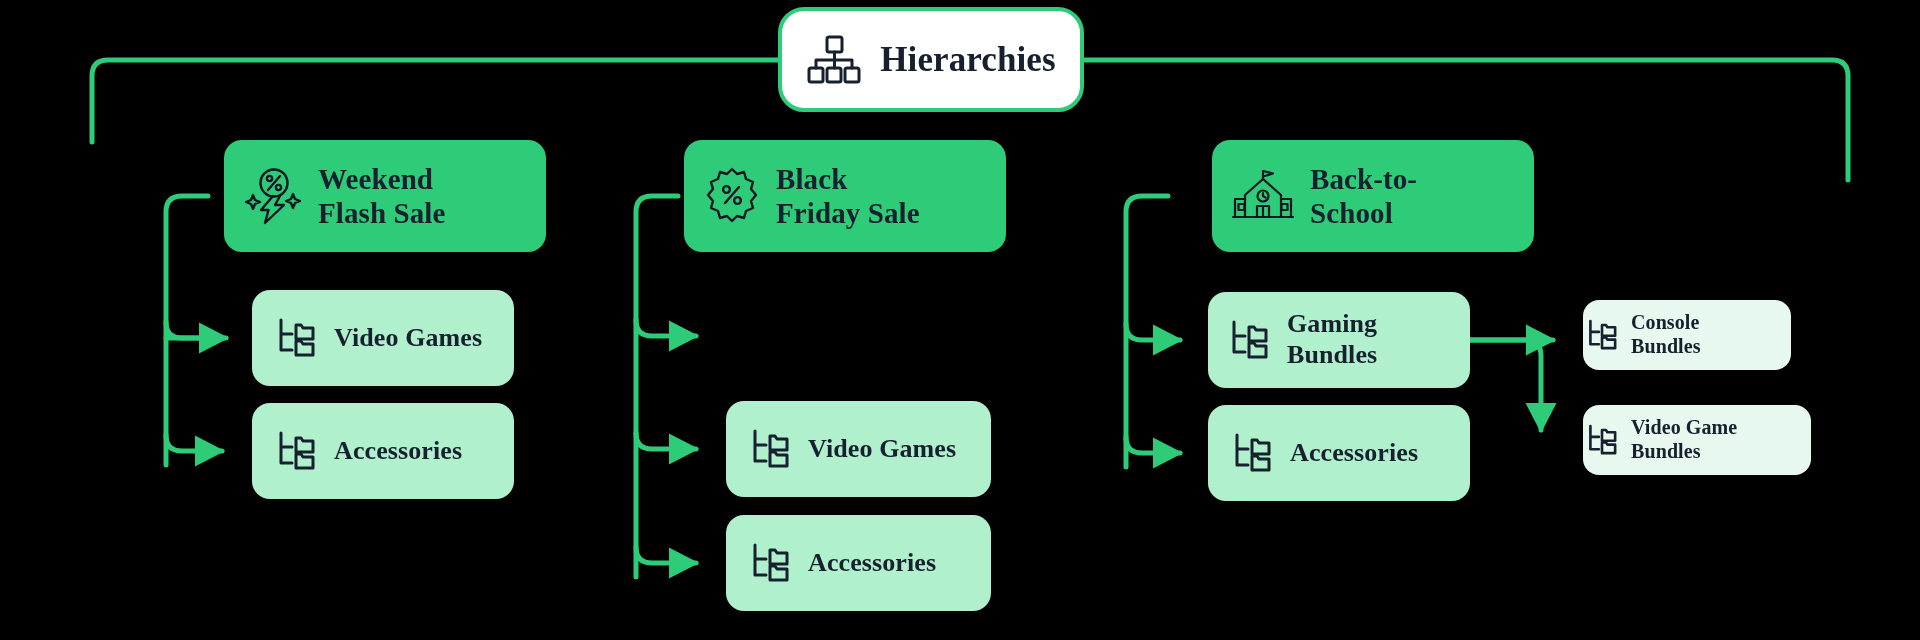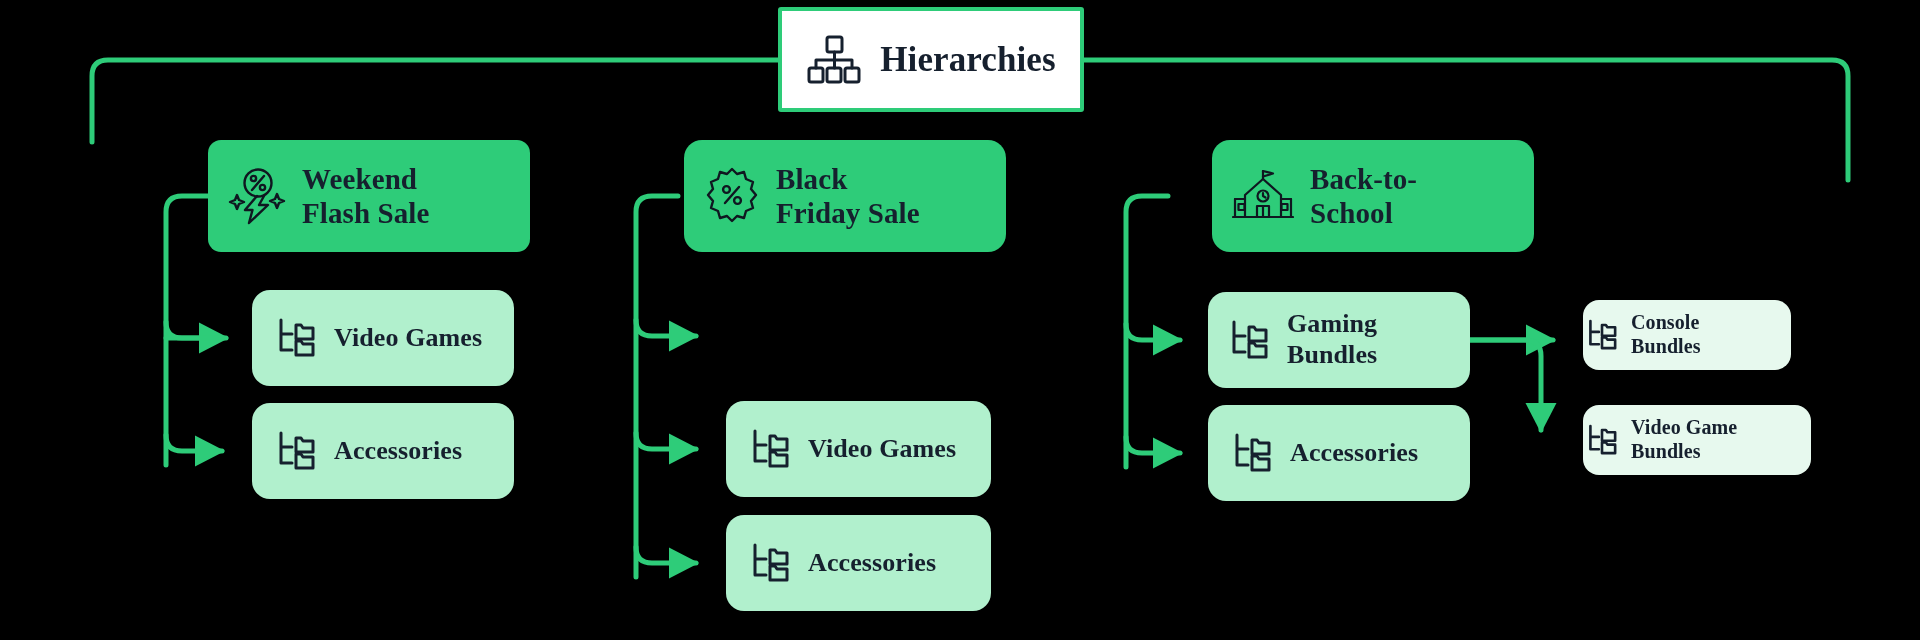--- a/index.html
+++ b/index.html
@@ -29,21 +29,21 @@
     letter-spacing: .1px;
     white-space: pre-line;
   }
 
   
   #root-node {
     left: 778px; top: 7px;
     width: 306px; height: 105px;
     background: #ffffff;
     border: 4px solid #2ecc79;
-    border-radius: 3px;
+    border-radius: 26px;
     justify-content: center;
     gap: 18px;
     padding: 0 20px;
   }
   #root-node .lbl { font-size: 35px; }
 
   
   .lvl1 {
     background: #2ecc79;
     border-radius: 18px;
@@ -67,21 +67,21 @@
   .lvl3 {
     background: #e7f9ee;
     border-radius: 16px;
     height: 70px;
     padding: 0 2px;
     gap: 12px;
   }
   .lvl3 .lbl { font-size: 20px; }
 
   
-  #n-weekend   { left: 208px; top: 140px; border-radius: 13px; }
+  #n-weekend   { left: 224px; top: 140px; }
   #n-black     { left: 678px; top: 140px; margin-left: 6px; }
   #n-school    { left: 1212px; top: 140px; }
 
   #n-wk-video  { left: 252px; top: 290px;  width: 262px; }
   #n-wk-acc    { left: 252px; top: 403px;  width: 262px; }
 
   #n-bf-cons   { left: 726px; top: 288px;  width: 265px; }
   #n-bf-video  { left: 726px; top: 401px;  width: 265px; }
   #n-bf-acc    { left: 726px; top: 515px;  width: 265px; }
 

